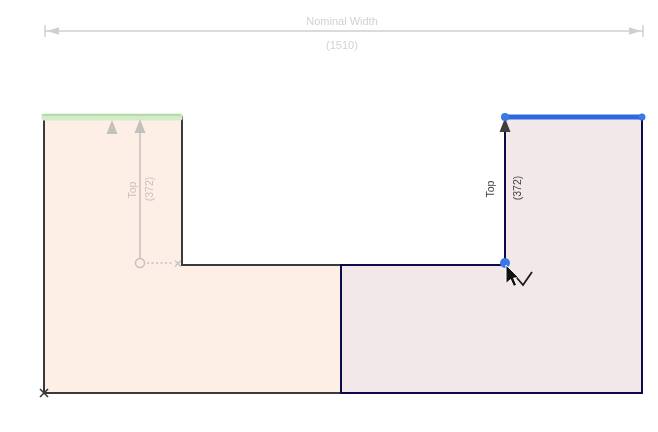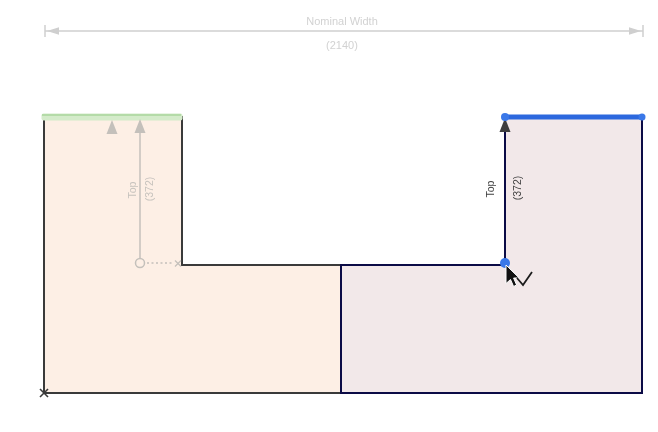--- a/index.html
+++ b/index.html
@@ -77,21 +77,21 @@
       <line x1="48" y1="389" x2="40" y2="397" stroke-width="1.6" stroke="#3a3a3a"></line>
     </g>
 
     <g>
       <polygon points="506,265 506,283.5 510.5,279.5 513.6,286.5 516.6,285 513.6,278 519.2,278" fill="#111111" stroke="#ffffff" stroke-width="1"></polygon>
       <polyline points="517,278 523,285 532,272" fill="none" stroke="#1c1c1c" stroke-width="1.8"></polyline>
     </g>
   </svg>
 
   <div class="dim-label nominal" style="left:262px;top:14px;">Nominal Width</div>
-  <div class="dim-label nominal" style="left:262px;top:38px;">(2140)</div>
+  <div class="dim-label nominal" style="left:262px;top:38px;">(1510)</div>
 
   <div class="dim-label vlabel dim-gray" style="left:102px;top:183px;">Top</div>
   <div class="dim-label vlabel dim-gray" style="left:119px;top:182px;">(372)</div>
 
   <div class="dim-label vlabel dim-dark" style="left:460px;top:182px;">Top</div>
   <div class="dim-label vlabel dim-dark" style="left:487px;top:181px;">(372)</div>
 
 </div>
 
 </body></html>

